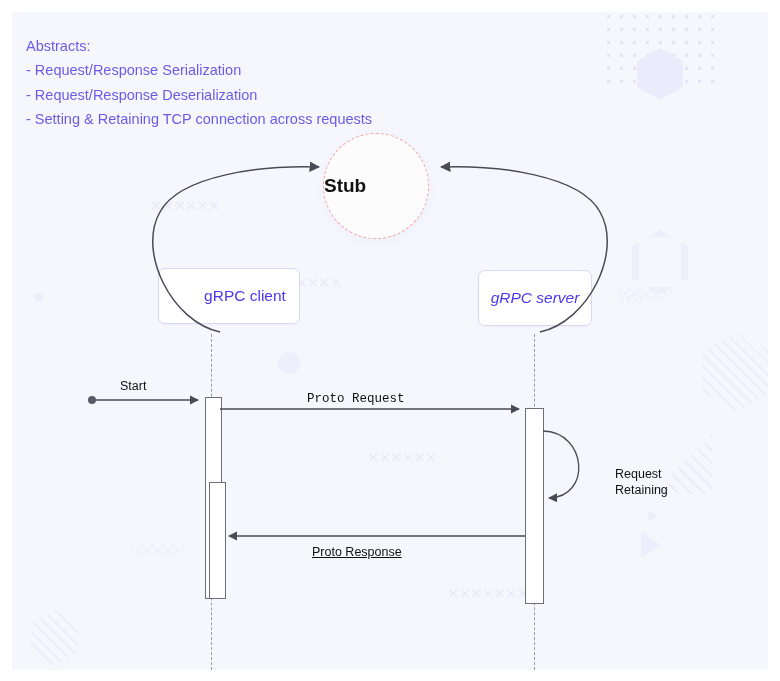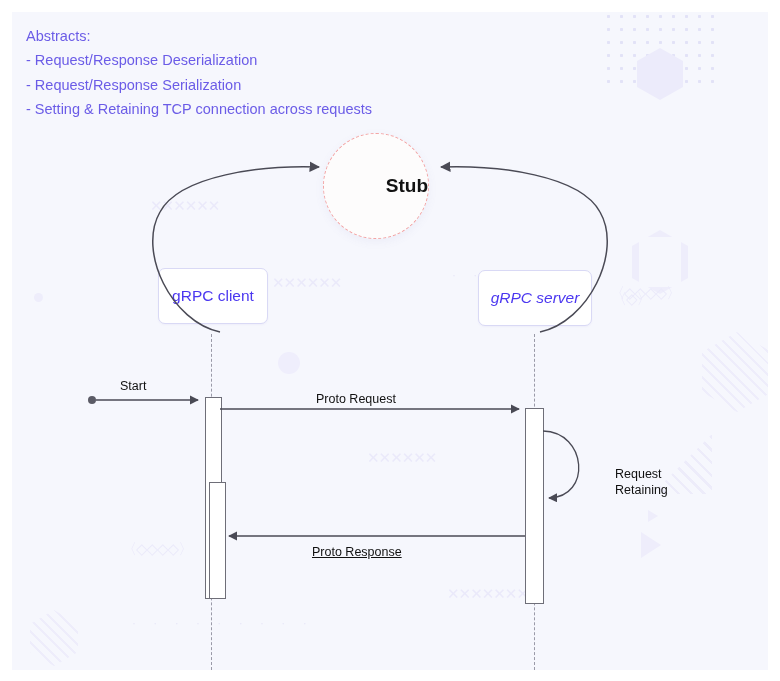--- a/index.html
+++ b/index.html
@@ -81,21 +81,21 @@
     border-bottom: 6px solid transparent;
   }
   .deco-dot-lg {
     border-radius: 50%;
     background: #eeedfb;
   }
   
   #abstracts {
     position: absolute;
     left: 14px;
-    top: 12px;
+    top: 22px;
     color: #6b5ce7;
     font-size: 14.5px;
     line-height: 24.3px;
     white-space: nowrap;
   }
   #abstracts .ab-line { display: block; }
   
   .node-box {
     position: absolute;
     background: #ffffff;
@@ -112,21 +112,21 @@
     position: absolute;
     left: 311px;
     top: 121px;
     width: 104px;
     height: 104px;
     border: 1.6px dashed #f4a3a3;
     border-radius: 50%;
     background: #fdfcfc;
     display: flex;
     align-items: center;
-    justify-content: flex-end;
+    justify-content: flex-start;
     color: #121212;
     font-size: 19px;
     font-weight: bold;
     box-shadow: 0 3px 10px rgba(120,110,180,0.07);
   }
   
   .lifeline {
     position: absolute;
     width: 0;
     border-left: 1.6px dashed #9a9aa8;
@@ -181,30 +181,30 @@
     <div class="deco deco-zigzag" style="left:355px; top:437px;">✕✕✕✕✕✕</div>
     <div class="deco deco-zigzag" style="left:435px; top:573px;">✕✕✕✕✕✕✕✕</div>
     <div class="deco deco-zigzag" style="left:110px; top:528px;">〈◇◇◇◇〉</div>
     <div class="deco deco-zigzag" style="left:598px; top:272px;">〈◇◇◇◇〉</div>
     <div class="deco deco-zigzag" style="left:600px; top:278px;">〈◇〉</div>
     <div class="deco deco-dotrow" style="left:120px; top:604px;">· · · · · · · · ·</div>
     <div class="deco deco-dotrow" style="left:440px; top:256px;">· · · ·</div>
 
     <div id="abstracts">
       <span class="ab-line">Abstracts:</span>
+      <span class="ab-line">- Request/Response Serialization</span>
       <span class="ab-line">- Request/Response Deserialization</span>
-      <span class="ab-line">- Request/Response Serialization</span>
       <span class="ab-line">- Setting &amp; Retaining TCP connection across requests</span>
     </div>
 
     <div id="stub-node">
       <span>Stub</span>
     </div>
 
-    <div class="node-box" id="client-node" style="left:146px; top:256px; width:108px; height:54px;">
+    <div class="node-box" id="client-node" style="left:146px; top:256px; width:108px; height:54px;padding-left:32px;">
       <span>gRPC client</span>
     </div>
 
     <div class="node-box" id="server-node" style="left:466px; top:258px; width:112px; height:54px;font-style:italic;">
       <span>gRPC server</span>
     </div>
 
     <div class="lifeline" style="left:199px; top:322px; height:336px;"></div>
     <div class="lifeline" style="left:522px; top:322px; height:336px;"></div>
 
@@ -231,21 +231,21 @@
       <line x1="84" y1="388" x2="186" y2="388" stroke="#4a4a55" stroke-width="1.3" marker-end="url(#arrow-r)"></line>
 
       <line x1="208" y1="397" x2="507" y2="397" stroke="#4a4a55" stroke-width="1.3" marker-end="url(#arrow-r)"></line>
 
       <path d="M 531 419 C 575 420, 580 485, 537 486" fill="none" stroke="#4a4a55" stroke-width="1.3" marker-end="url(#arrow-l)"></path>
 
       <line x1="513" y1="524" x2="217" y2="524" stroke="#4a4a55" stroke-width="1.3" marker-end="url(#arrow-l)"></line>
     </svg>
 
     <div class="seq-label" style="left:108px; top:366px; width:60px;">Start</div>
-    <div class="seq-label" style="left:304px; top:379px; width:120px;">Proto Request</div>
+    <div class="seq-label" style="left:295px; top:379px; width:120px;font-family:Liberation Mono, monospace;">Proto Request</div>
     <div class="seq-label" style="left:300px; top:532px; width:130px;text-decoration:underline;">Proto Response</div>
     <div class="seq-label" style="left:603px; top:454px; width:90px;">
       <span>Request</span><br>
       <span>Retaining</span>
     </div>
 
   </div>
 </div>
 
 </body></html>

